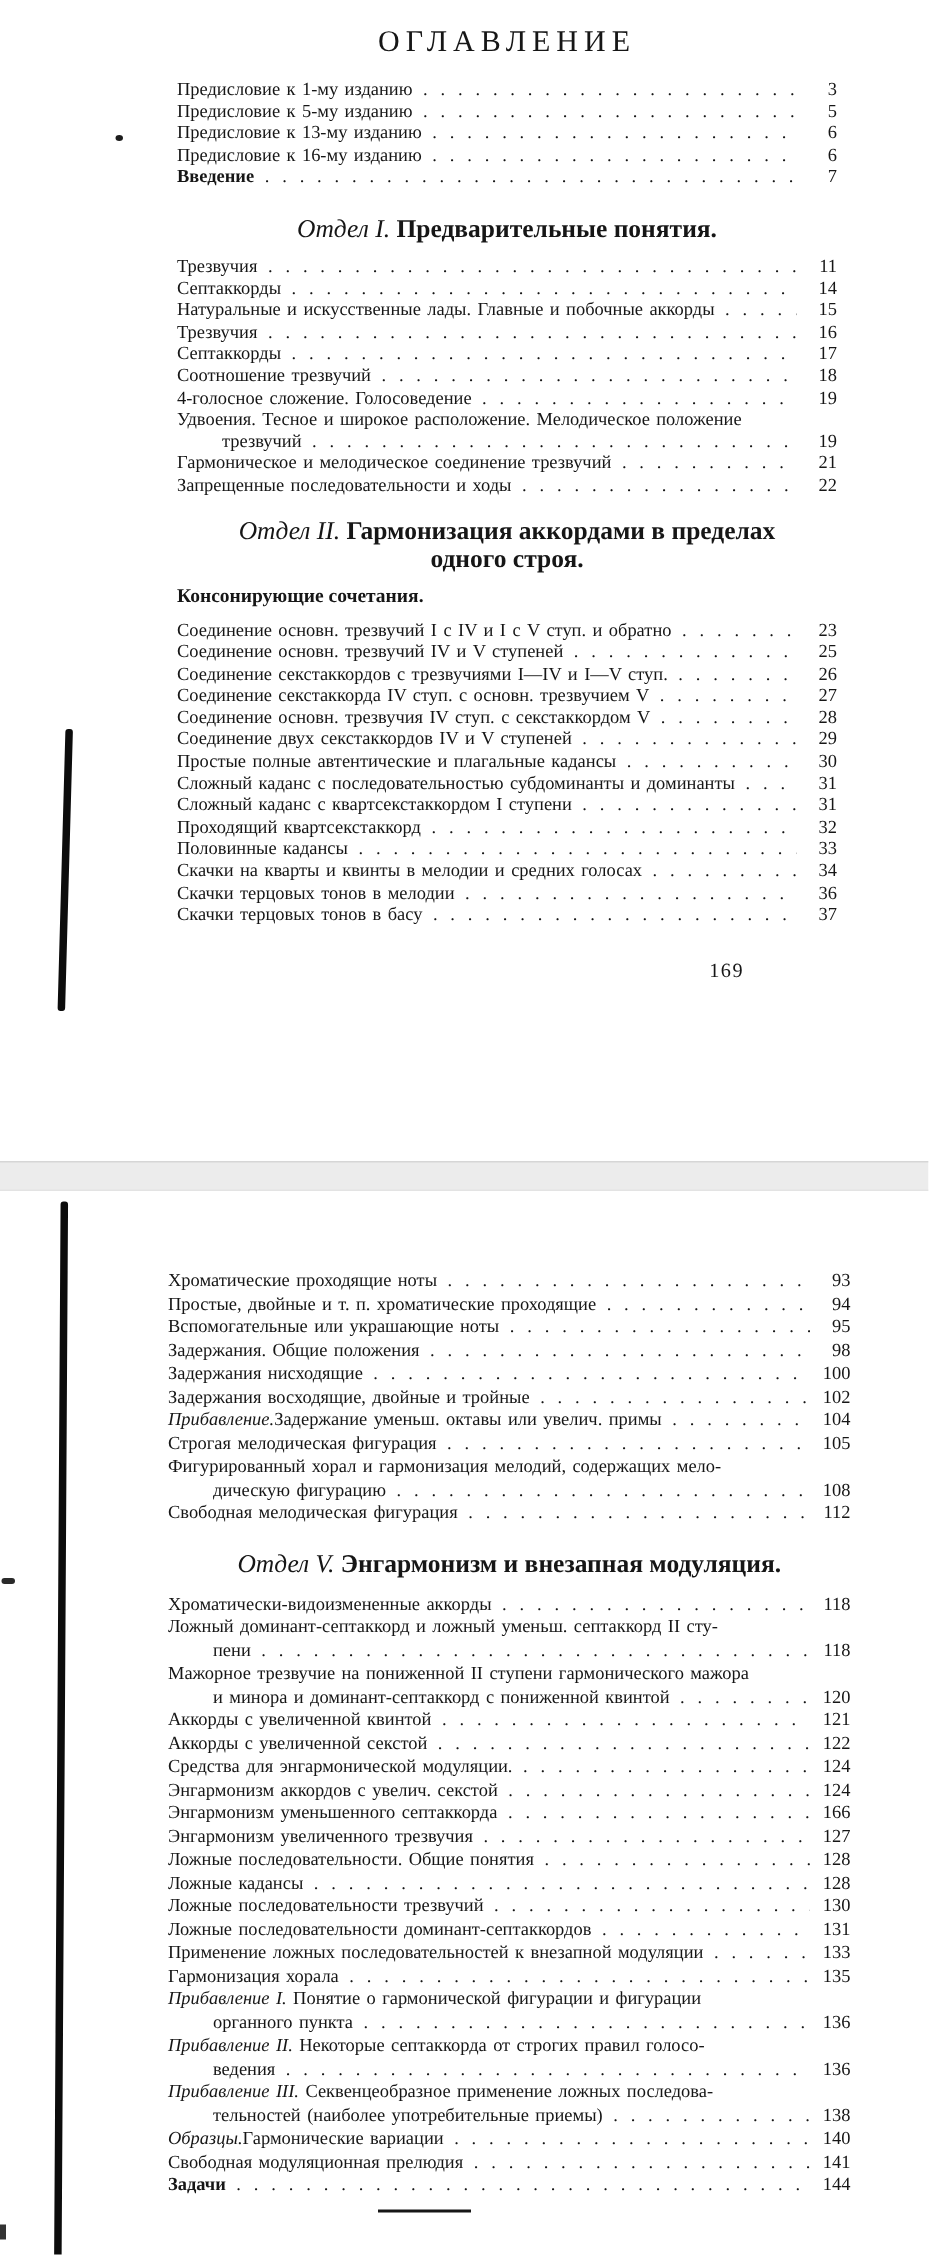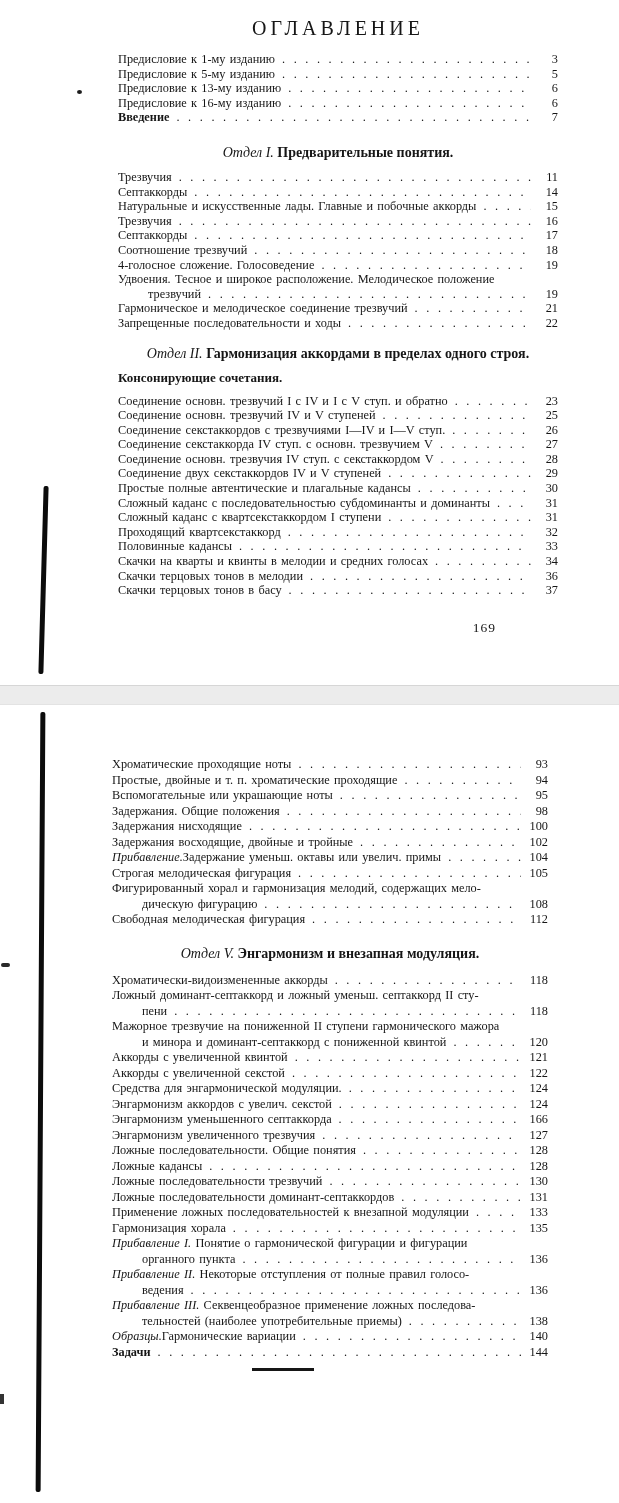--- a/index.html
+++ b/index.html
@@ -2,35 +2,35 @@
 <html><head>
 <meta charset="utf-8">
 <style>
   html,body{margin:0;padding:0;}
   body{
     width:619px;height:1503px;background:#fff;
     font-family:"Liberation Serif","DejaVu Serif",serif;
     color:#161616;overflow:hidden;
   }
   .page{position:relative;overflow:hidden;background:#fff;}
-  .p1{height:685px;}
+  .p1{height:774px;}
   .p2{height:798px;}
   .gap{height:20px;background:#ececec;border-top:1px solid #d6d6d6;border-bottom:1px solid #e3e3e3;box-sizing:border-box;}
 
   
   .bar{position:absolute;background:#0c0c0c;border-radius:2px;}
   .bar1{left:41px;top:486px;width:4.5px;height:188px;transform:rotate(1.6deg);}
   .bar2{left:38px;top:7px;width:5px;height:780px;transform:rotate(.35deg);}
   .speck1{position:absolute;left:77px;top:90px;width:5px;height:4px;border-radius:50%;background:#1c1c1c;}
   .speck2{position:absolute;left:1px;top:258px;width:9px;height:4px;border-radius:2px;background:#2a2a2a;}
   .speck3{position:absolute;left:0;top:689px;width:4px;height:10px;background:#333;}
 
   .content{position:relative;}
   .c1{margin:0 61px 0 118px;padding-top:16px;}
-  .c2{margin:0 71px 0 112px;padding-top:52px;}
+  .c2{margin:0 52px 0 112px;padding-top:52px;}
 
   .title{margin:0;text-align:center;font-size:20px;line-height:24px;font-weight:normal;letter-spacing:4px;}
 
   .list{}
   .front{margin-top:12px;}
 
   .entry{font-size:12.3px;line-height:14.6px;word-spacing:1.2px;}
   .c2 .entry{line-height:15.5px;}
   .entry.bold .t{font-weight:bold;}
   .line{}
@@ -39,21 +39,21 @@
   .full .t{white-space:normal;}
   .cont{padding-left:30px;}
   .lead-it{font-style:italic;white-space:nowrap;}
   .leader{flex:1 1 auto;overflow:hidden;white-space:nowrap;min-width:8px;margin:0 3px 0 7px;}
   .leader::after{
     content:". . . . . . . . . . . . . . . . . . . . . . . . . . . . . . . . . . . . . . . . . . . . . . . . . . . . . . . . . . . .";
     word-spacing:5.5px;
   }
   .pagenum{text-align:right;min-width:24px;flex:0 0 auto;white-space:nowrap;}
 
-  .sec-head{text-align:center;font-size:14px;line-height:19px;margin:18px 0 8px;}
+  .sec-head{text-align:center;font-size:17px;line-height:19px;margin:18px 0 8px;}
   .sec-head .b{font-weight:bold;}
   .sec-num{font-style:italic;}
   .sec2head{margin:13px 28px 7px;}
   .subhead{text-align:left;font-weight:bold;font-size:13px;margin:0 0 8px;}
   .sec5head{margin:16px 0 10px;}
 
   .folio{margin-top:22px;padding-right:62px;text-align:right;font-size:13.5px;letter-spacing:1px;}
   .end-rule{margin:8px 0 0 140px;width:62px;height:2.5px;background:#161616;}
 </style>
 </head>
@@ -482,41 +482,48 @@
         </div>
         <div class="entry">
           <div class="line full"><span class="lead-it">Прибавление I. </span><span class="t">Понятие о гармонической фигурации и фигурации</span></div>
           <div class="line flexline cont">
             <span class="t">органного пункта</span>
             <span class="leader"></span>
             <span class="pagenum">136</span>
           </div>
         </div>
         <div class="entry">
-          <div class="line full"><span class="lead-it">Прибавление II. </span><span class="t">Некоторые отступления от полные правил голосо-</span></div>
+          <div class="line full"><span class="lead-it">Прибавление II. </span><span class="t">Некоторые септаккорда от строгих правил голосо-</span></div>
           <div class="line flexline cont">
             <span class="t">ведения</span>
             <span class="leader"></span>
             <span class="pagenum">136</span>
           </div>
         </div>
         <div class="entry">
           <div class="line full"><span class="lead-it">Прибавление III. </span><span class="t">Секвенцеобразное применение ложных последова-</span></div>
           <div class="line flexline cont">
             <span class="t">тельностей (наиболее употребительные приемы)</span>
             <span class="leader"></span>
             <span class="pagenum">138</span>
           </div>
         </div>
         <div class="entry">
           <div class="line flexline">
             <span class="lead-it">Образцы. </span>
             <span class="t">Гармонические вариации</span>
             <span class="leader"></span>
             <span class="pagenum">140</span>
+          </div>
+        </div>
+        <div class="entry">
+          <div class="line flexline">
+            <span class="t">Свободная модуляционная прелюдия</span>
+            <span class="leader"></span>
+            <span class="pagenum">141</span>
           </div>
         </div>
         <div class="entry bold">
           <div class="line flexline">
             <span class="t">Задачи</span>
             <span class="leader"></span>
             <span class="pagenum">144</span>
           </div>
         </div>
       </div>

